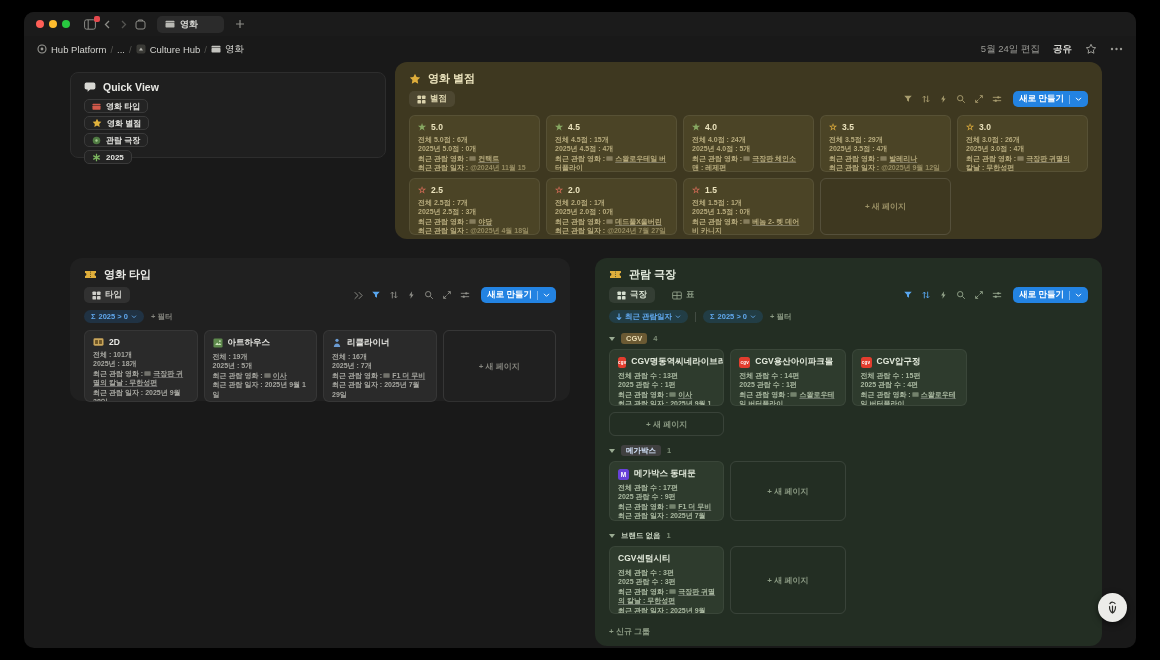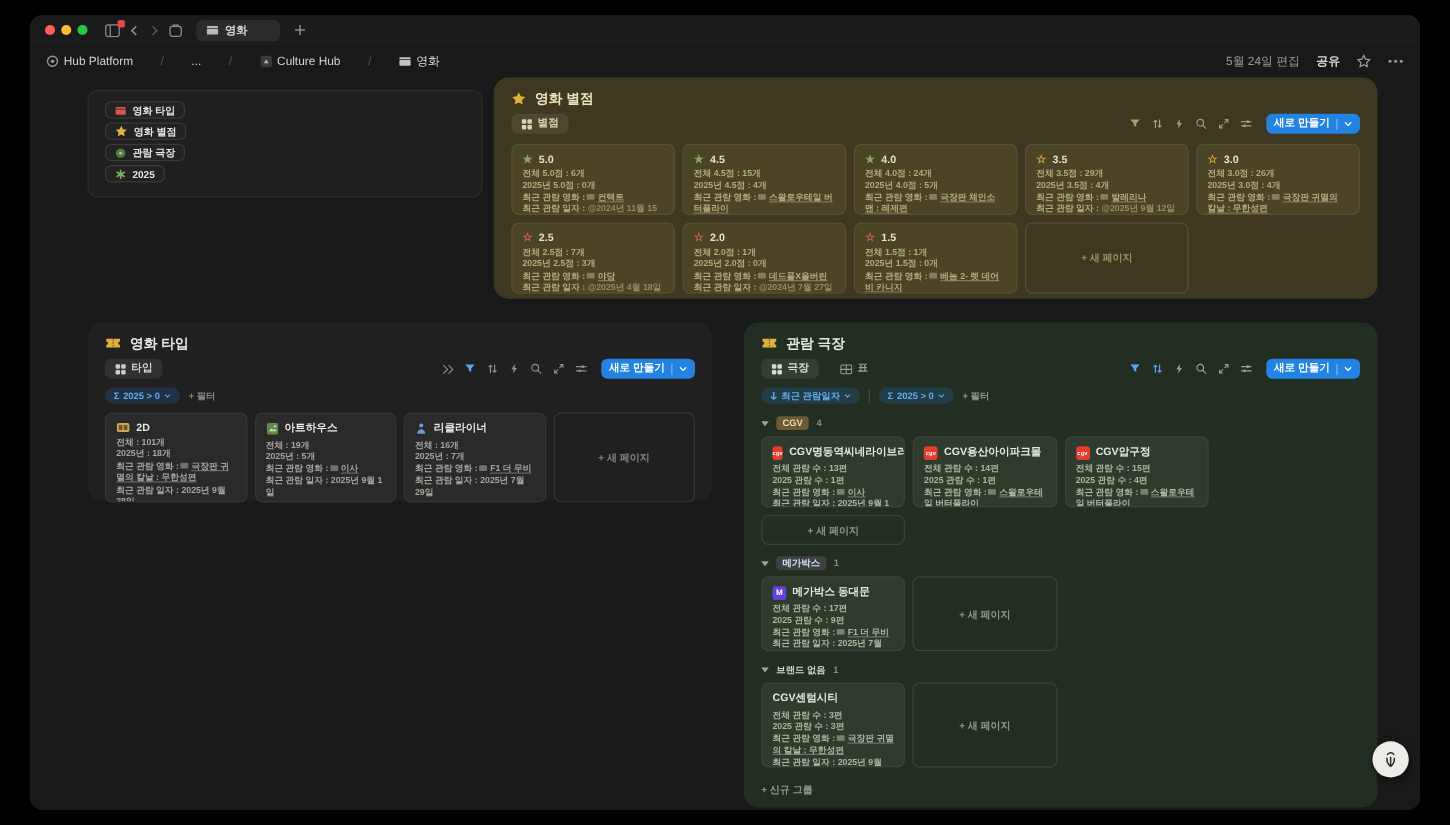--- a/index.html
+++ b/index.html
@@ -11,21 +11,21 @@
   
   .window{position:absolute;left:24px;top:12px;width:1112px;height:636px;background:#191919;border-radius:10px;overflow:hidden;}
   .tabbar{height:24px;background:#1b1b1b;display:flex;align-items:center;padding:0 12px;gap:7px;}
   .lights{display:flex;gap:5px;margin-right:7px;}
   .light{width:8px;height:8px;border-radius:50%;}
   .l-red{background:#ff5f57}.l-yellow{background:#febc2e}.l-green{background:#28c840}
   .tb-ic{position:relative;color:#8d8d88;}
   .badge{position:absolute;top:-3px;right:-4px;width:6px;height:6px;border-radius:2px;background:#e5484d;}
   .tab{display:flex;align-items:center;gap:5px;background:#2b2b2b;border-radius:5px;height:17px;padding:0 26px 0 8px;margin-left:4px;color:#d6d6d2;font-size:9px;font-weight:600;}
   .topbar{height:26px;display:flex;align-items:center;justify-content:space-between;padding:0 13px;}
-  .crumbs{display:flex;align-items:center;gap:22px;font-size:9.5px;color:#d2d2ce;font-weight:500;}
+  .crumbs{display:flex;align-items:center;gap:4px;font-size:9.5px;color:#d2d2ce;font-weight:500;}
   .crumb{display:flex;align-items:center;gap:4px;}
   .csep{color:#55554ف;color:#555551;}
   .top-right{display:flex;align-items:center;gap:13px;font-size:9.5px;color:#9b9b96;justify-content:space-between;}
   .share{color:#d6d6d2;font-weight:600;}
 
   
   .qv{position:absolute;left:46px;top:60px;width:316px;height:86px;background:#1f1f1f;border:1px solid #2d2d2d;border-radius:8px;padding:8px 13px;}
   .qv-title{display:flex;align-items:center;gap:7px;font-size:10.5px;font-weight:700;color:#e8e8e4;margin-bottom:6px;}
   .qv-link{display:flex;width:fit-content;align-items:center;gap:5px;border:1px solid #3a3a3a;background:#232323;border-radius:5px;padding:1px 7px;margin-bottom:3px;font-size:8px;font-weight:600;color:#e4e4e0;height:14px;}
 
@@ -201,20 +201,28 @@
           <svg width="13" height="4" viewBox="0 0 13 4" fill="#9b9b96">
             <circle cx="2" cy="2" r="1.2"></circle>
             <circle cx="6.5" cy="2" r="1.2"></circle>
             <circle cx="11" cy="2" r="1.2"></circle>
           </svg>
         </span>
     </div>
   </div>
 
   <div class="qv">
+    <div class="qv-title">
+      <span class="ic">
+          <svg width="12" height="12" viewBox="0 0 12 12" fill="#d8d8d3">
+            <path d="M2.4 1.6h7.2A1.8 1.8 0 0111.4 3.4v3.4a1.8 1.8 0 01-1.8 1.8H6.2L3.6 10.8V8.6h-1.2A1.8 1.8 0 01.6 6.8V3.4A1.8 1.8 0 012.4 1.6z"></path>
+          </svg>
+        </span>
+      <span>Quick View</span>
+    </div>
     <div class="qv-link">
       <span class="ic">
           <svg width="9" height="9" viewBox="0 0 12 12" fill="#d4594a">
             <path d="M1.5 2.2h9a.9.9 0 01.9.9v1H.6v-1a.9.9 0 01.9-.9z"></path>
             <rect x="0.6" y="4.7" width="10.8" height="5.6" rx="0.9"></rect>
           </svg>
         </span>
       <span>영화 타입</span>
     </div>
     <div class="qv-link">

